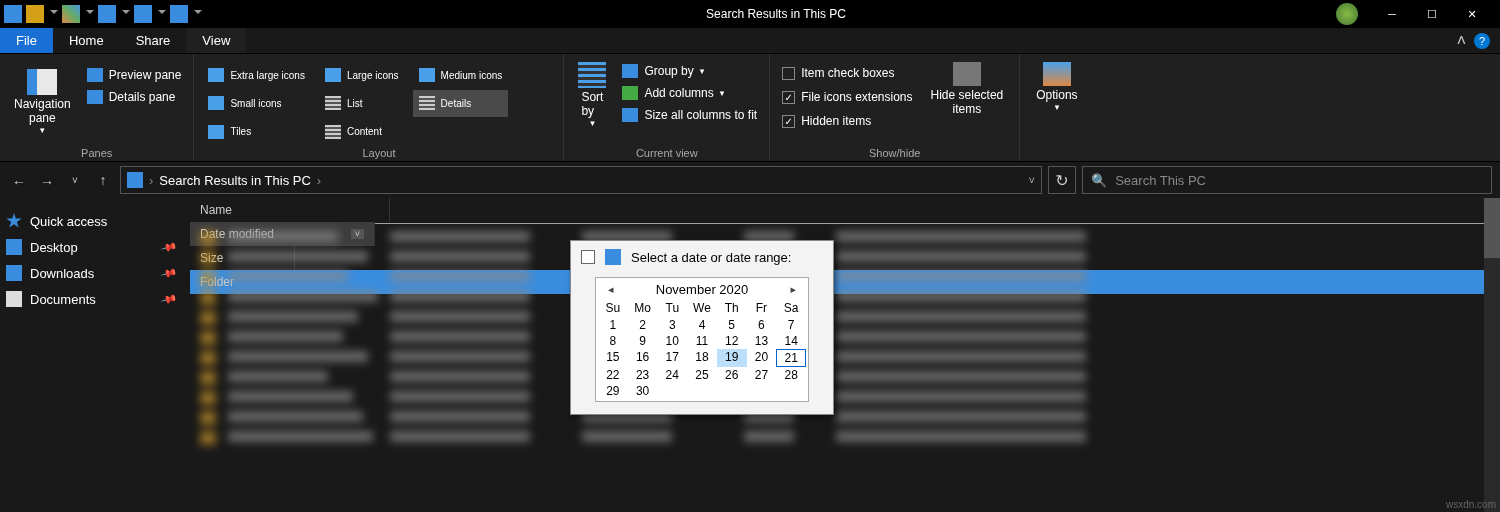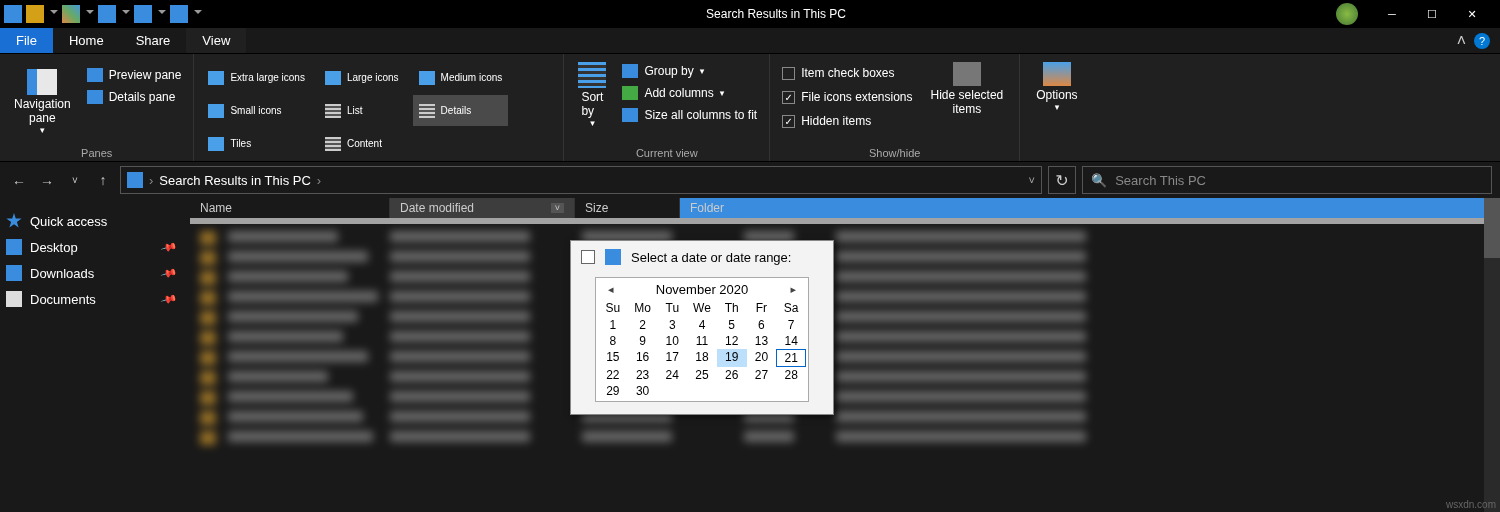--- a/index.html
+++ b/index.html
@@ -56,21 +56,21 @@
 .content { display:flex; height:calc(512px - 28px - 26px - 108px - 36px);}
 .sidebar { width:190px; background:#191919; padding:10px 0; font-size:13px;}
 .side-item { display:flex; align-items:center; gap:8px; padding:5px 6px; position:relative;}
 .side-ico { width:16px;height:16px;display:inline-block;}
 .star { background:#3a8dde; clip-path:polygon(50% 0,61% 35%,98% 35%,68% 57%,79% 91%,50% 70%,21% 91%,32% 57%,2% 35%,39% 35%);}
 .folder { background:#3a8dde;}
 .dl { background:#3a8dde;}
 .doc { background:#ddd;}
 .pin { position:absolute; right:14px; color:#888; font-size:11px; transform:rotate(30deg);}
 .filelist { flex:1; position:relative;}
-.columns { height:26px; display:flex; border-bottom:6px solid #a3a3a3; font-size:12px; color:#ccc;}
+.columns { height:26px; display:flex; border-bottom:1px solid #a3a3a3; font-size:12px; color:#ccc;flex-direction:column;}
 .col { padding:5px 10px; border-right:1px solid #333; display:flex; align-items:center;}
 .col.name { width:200px;}
 .col.date { width:185px; background:#3d3d3d; position:relative;}
 .col.date .drop { margin-left:auto; font-size:9px; background:#555; padding:0 4px;}
 .col.type { width:160px;}
 .col.size { width:105px;}
 .col.folder { flex:1;}
 .rows { filter:blur(4px); opacity:0.7; padding:4px 0;}
 .row { display:flex; padding:3px 10px; font-size:12px; color:#bbb; gap:12px;}
 .row-ico { width:16px;height:14px;background:#c4902a;}
@@ -182,20 +182,21 @@
         <div class="layout-item">
             <span class="layout-ico"></span>
             <span>Tiles</span>
           </div>
         <div class="layout-item">
             <span class="layout-ico list"></span>
             <span>Content</span>
           </div>
       </div>
     </div>
+    <div class="rg-label">Layout</div>
   </div>
 
   <div class="ribbon-group">
     <div class="rg-body">
       <div class="sort-btn">
         <div class="sort-ico"></div>
         <span style="white-space:pre-line">Sort
 by</span>
           <span style="font-size:9px">▾</span>
       </div>

